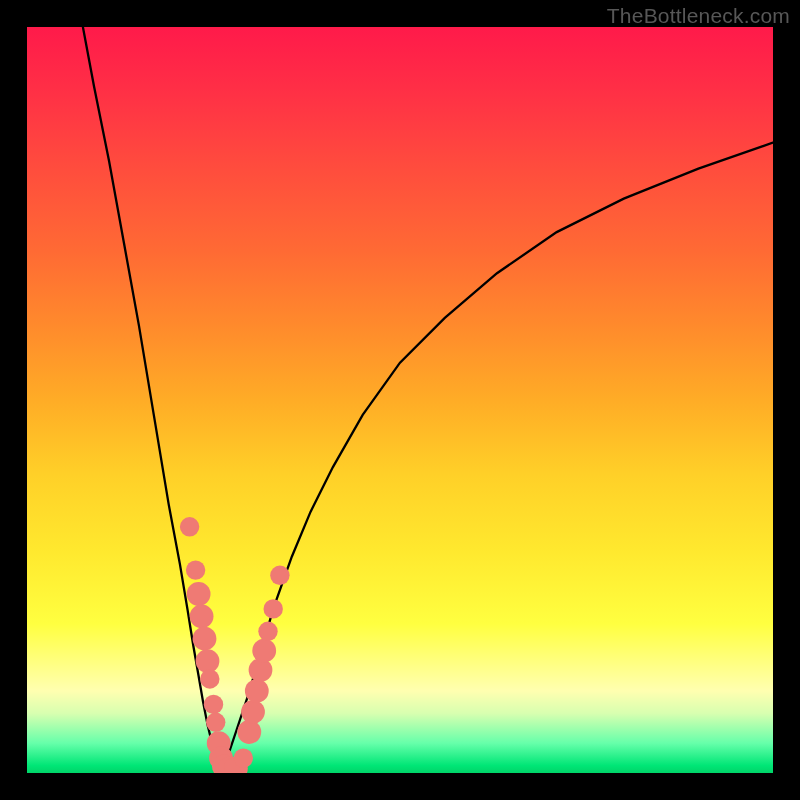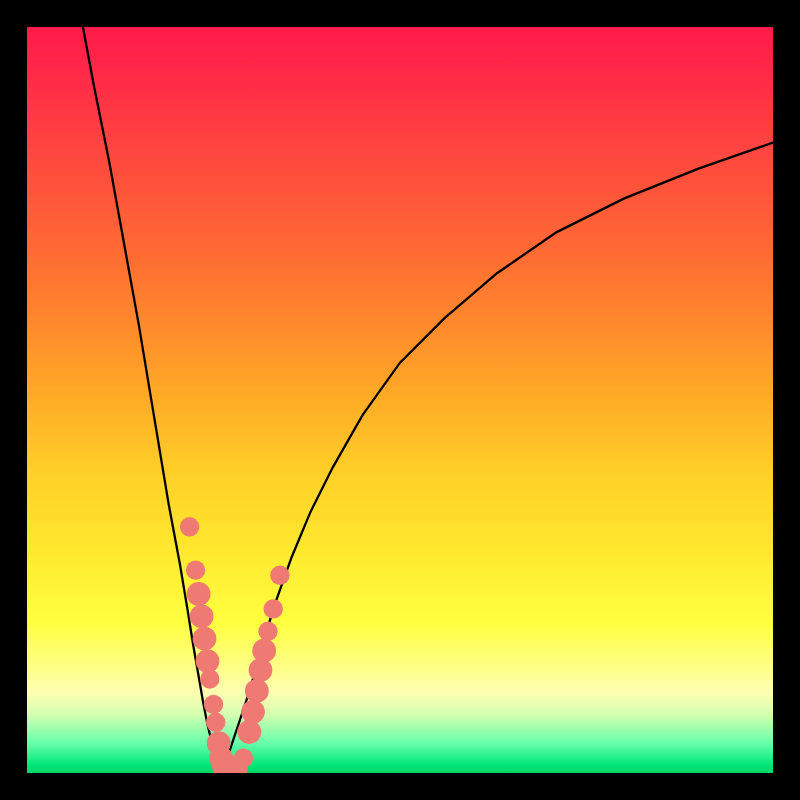--- a/index.html
+++ b/index.html
@@ -92,13 +92,14 @@
           <circle cx="226.0" cy="684.8" r="11.9" fill="#ef7a74"></circle>
           <circle cx="229.8" cy="663.9" r="11.9" fill="#ef7a74"></circle>
           <circle cx="233.5" cy="643.1" r="11.9" fill="#ef7a74"></circle>
           <circle cx="237.2" cy="623.7" r="11.9" fill="#ef7a74"></circle>
           <circle cx="241.0" cy="604.3" r="9.7" fill="#ef7a74"></circle>
           <circle cx="246.2" cy="581.9" r="9.7" fill="#ef7a74"></circle>
           <circle cx="252.9" cy="548.3" r="9.7" fill="#ef7a74"></circle>
         </g>
     </svg>
   </div>
+  <div class="watermark">TheBottleneck.com</div>
 </div>
 
 </body></html>

